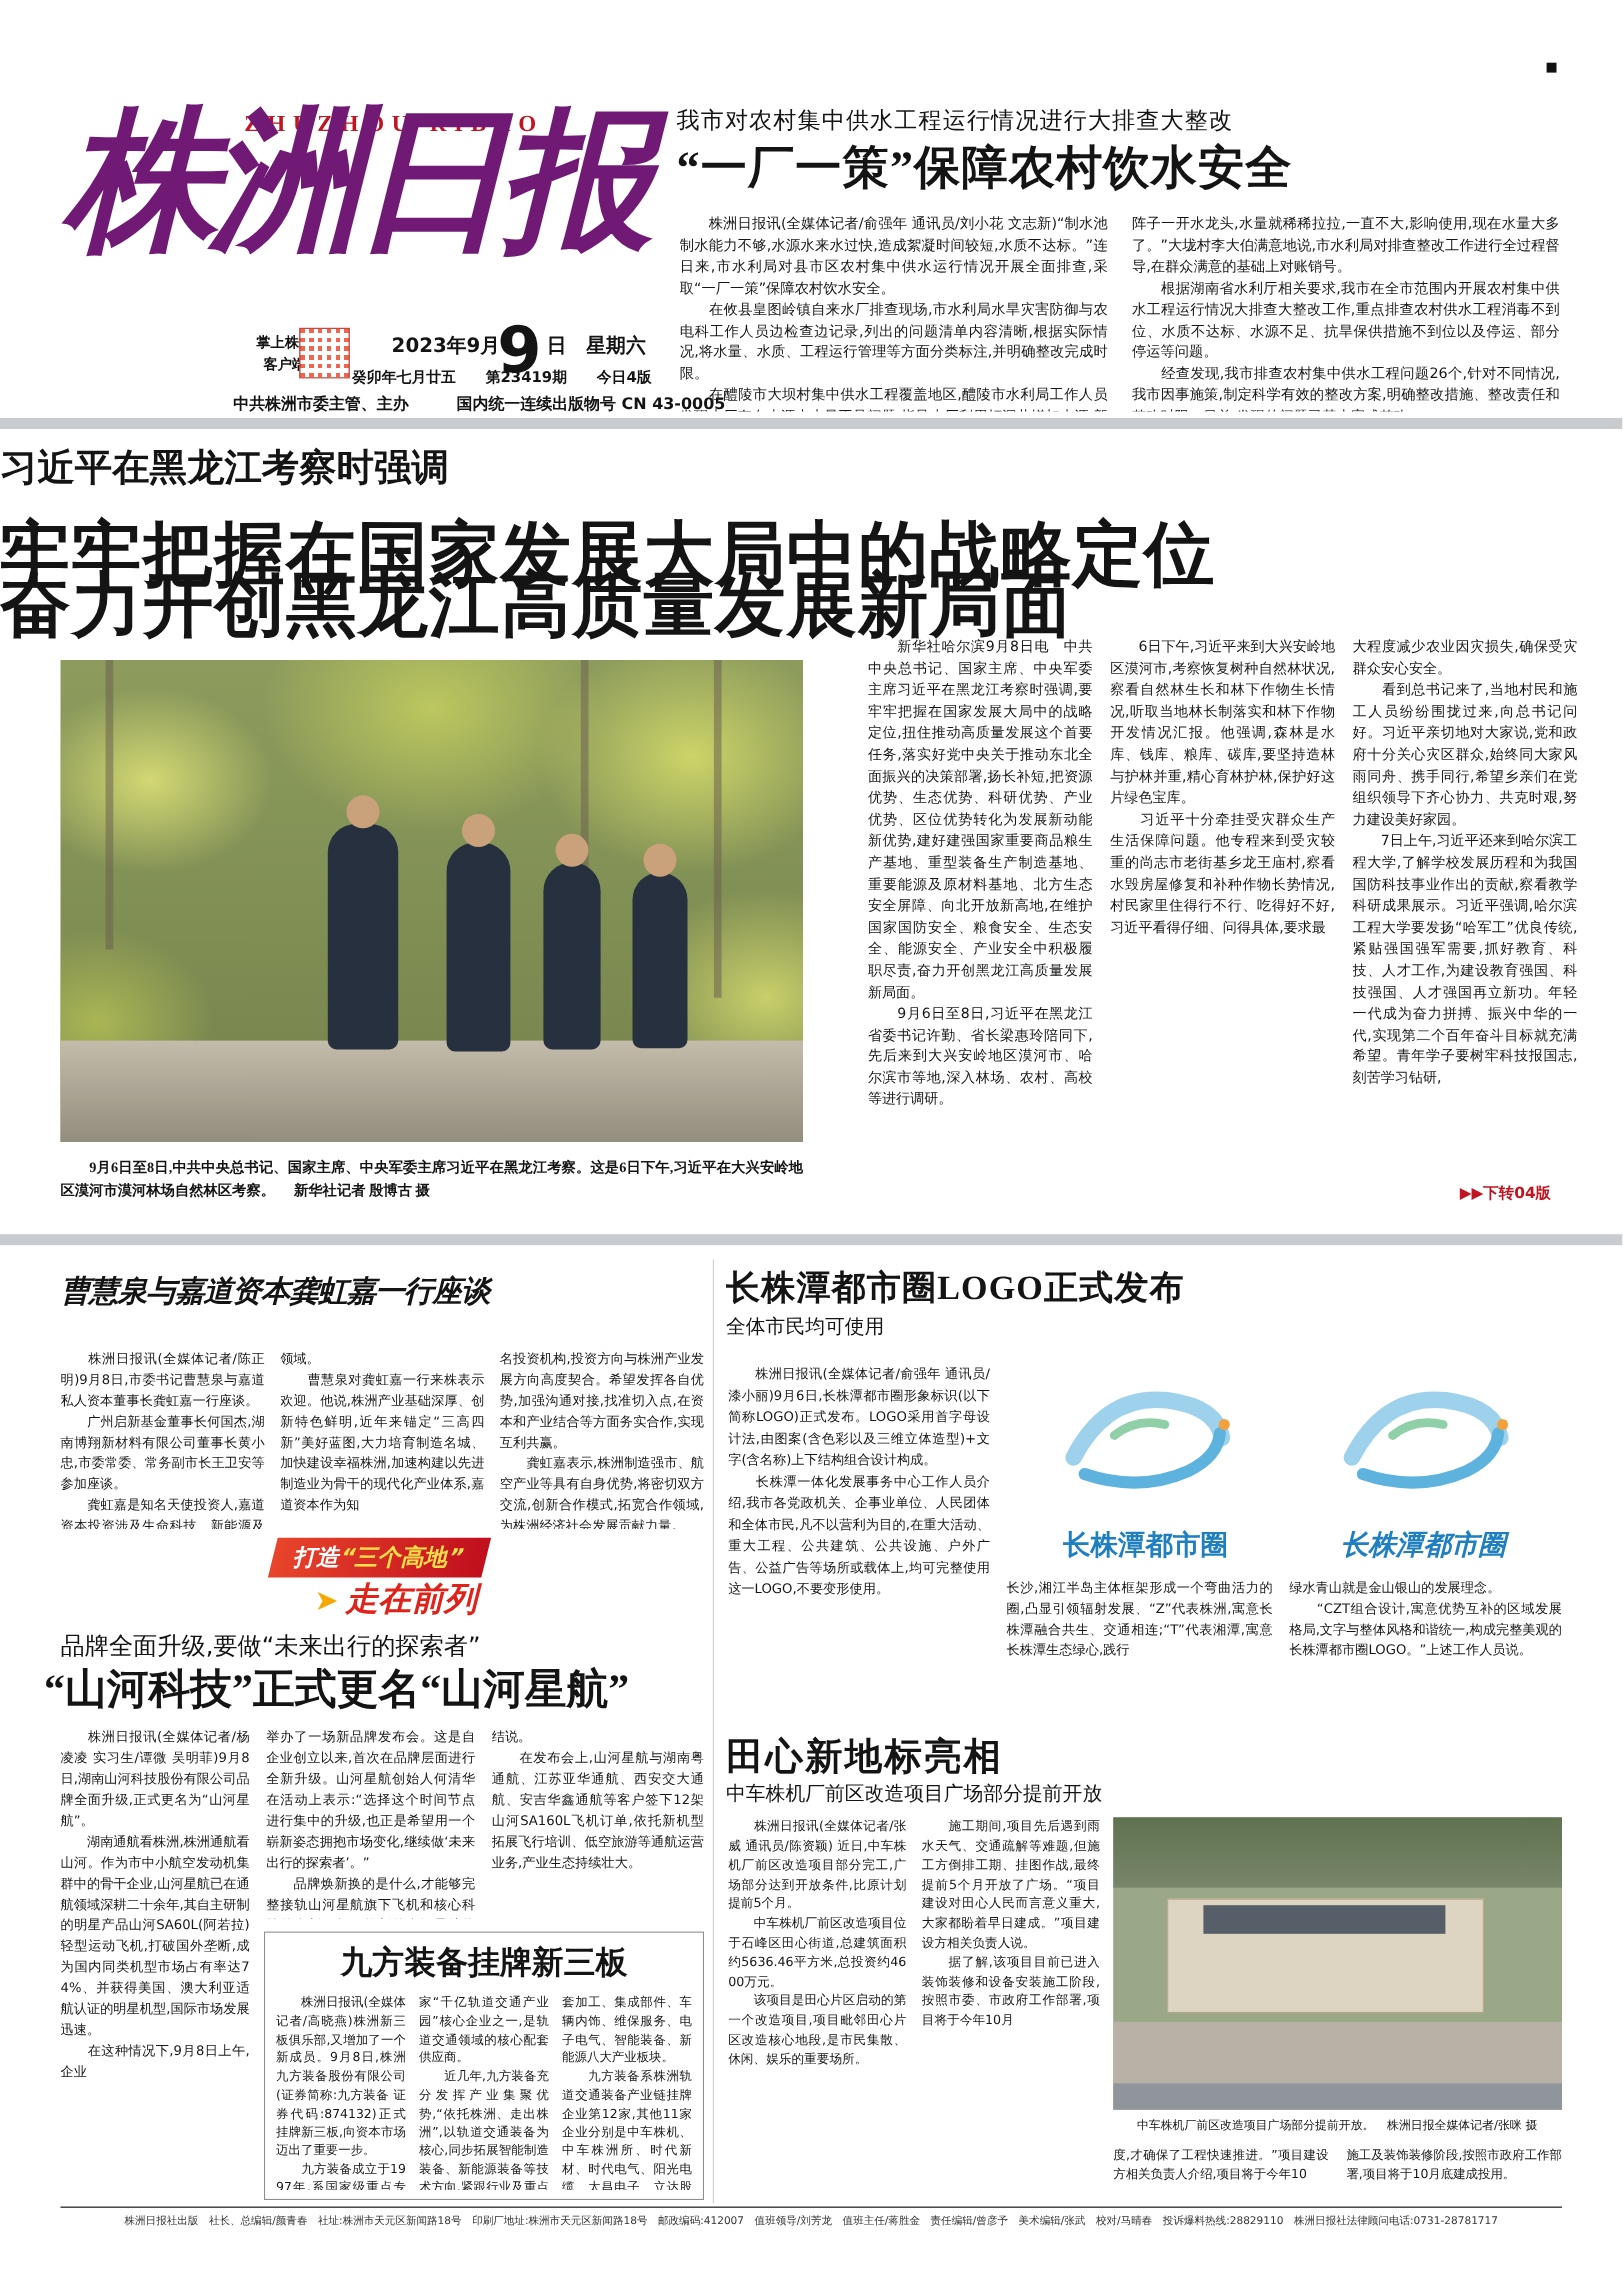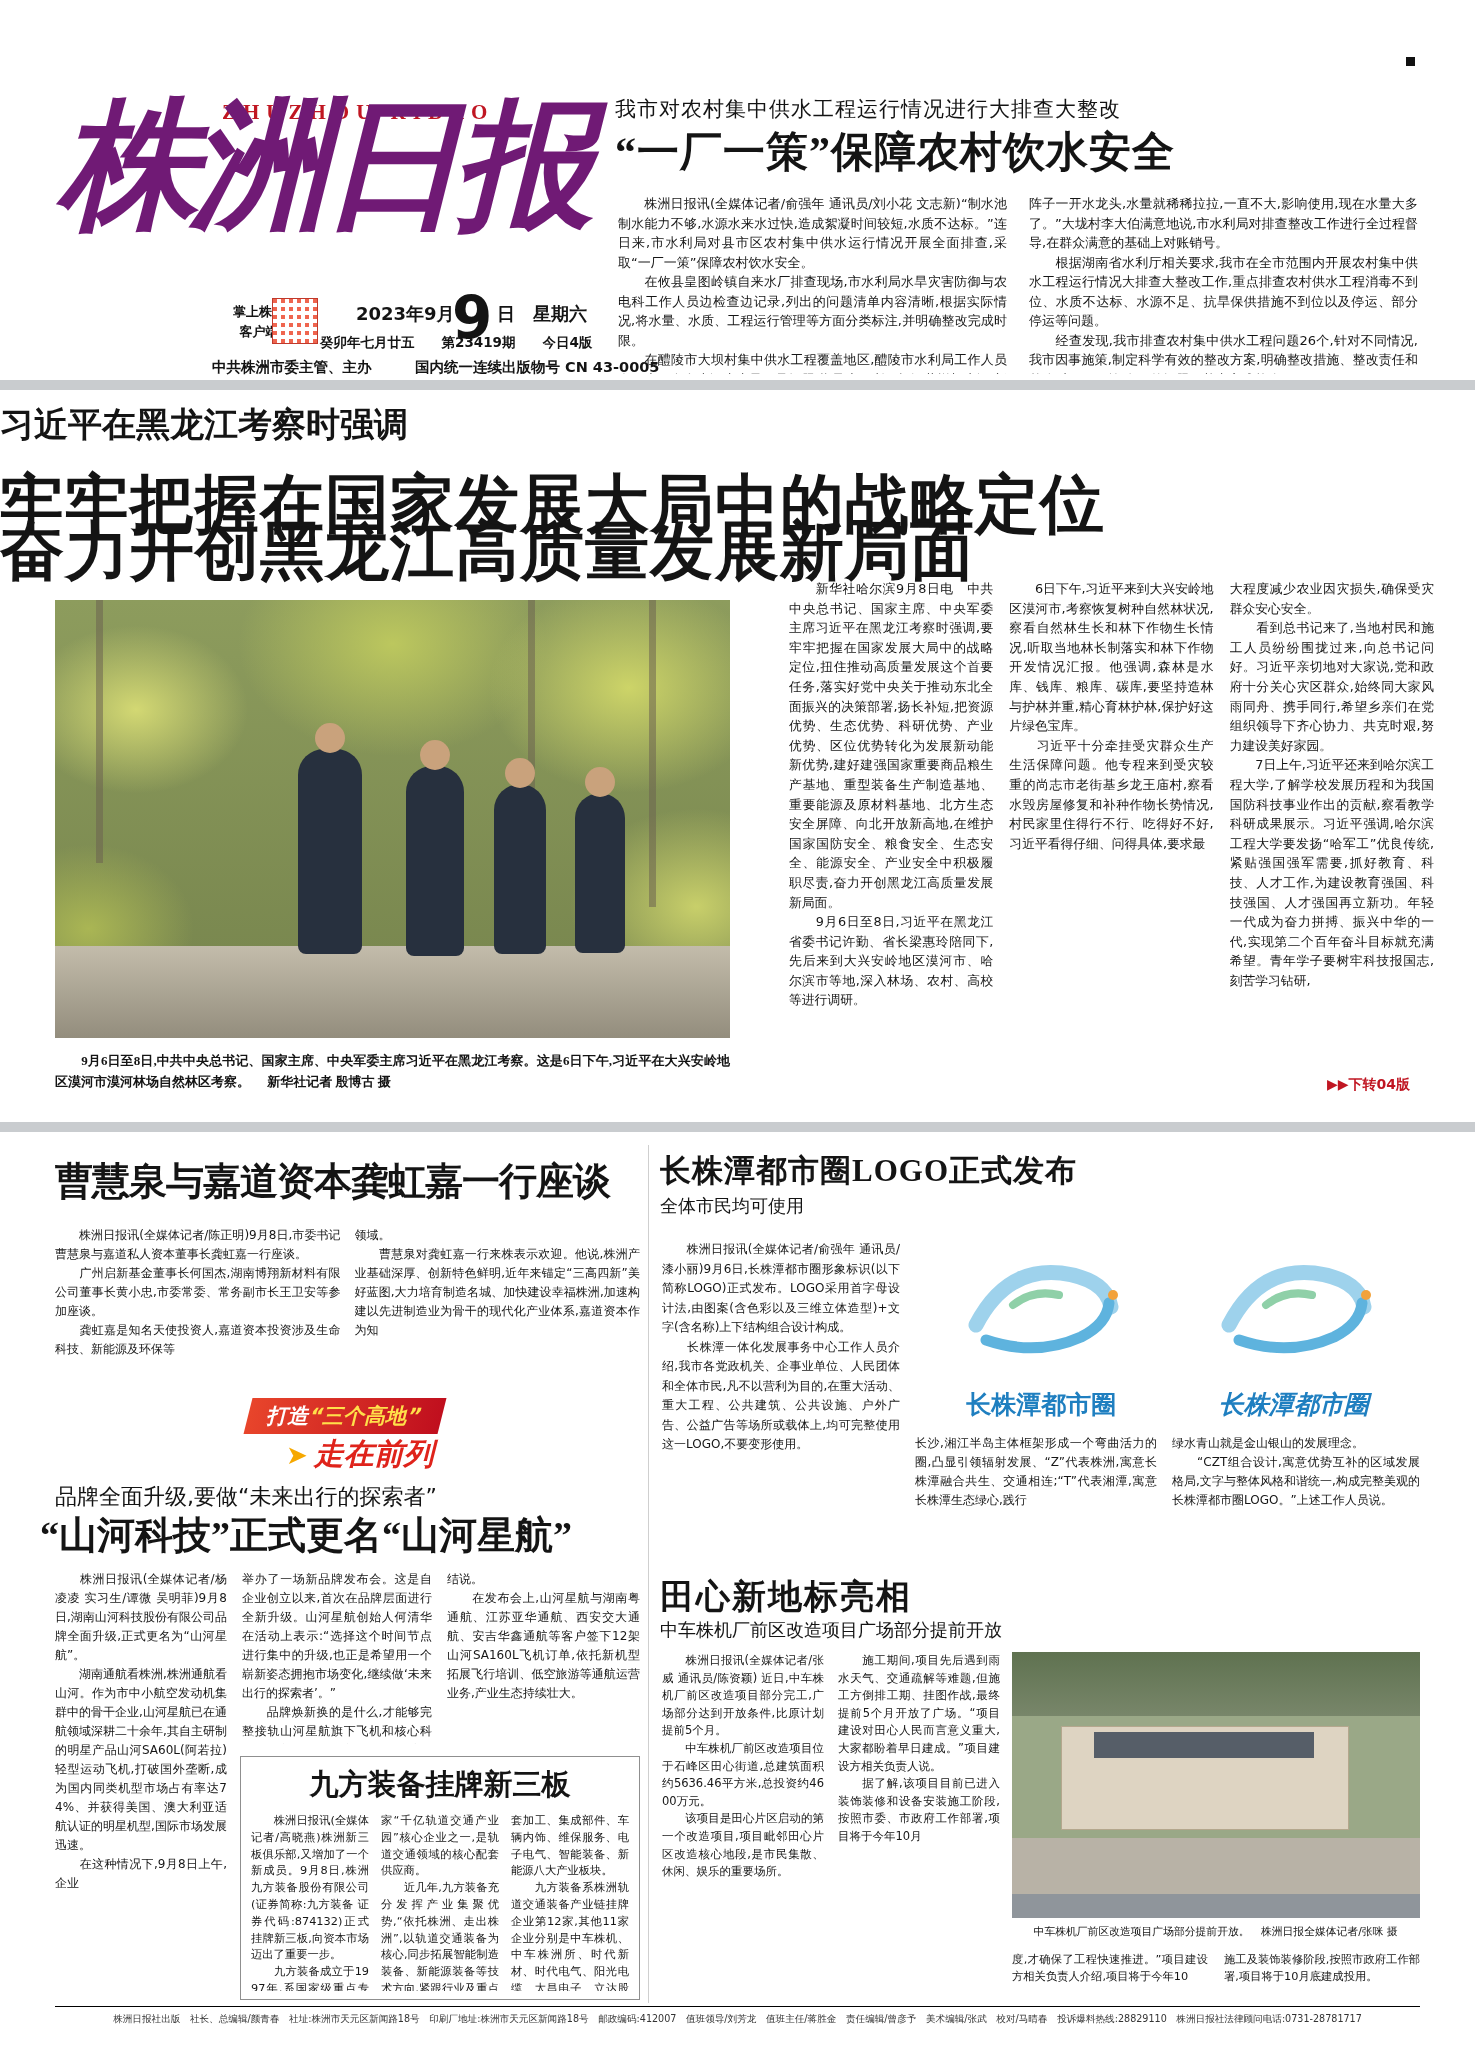--- a/index.html
+++ b/index.html
@@ -49,21 +49,21 @@
       background:linear-gradient(#c3bcab,#938d7d);}
   .fig{position:absolute;border-radius:26px 26px 8px 8px;background:#27303e;}
   .fig::before{content:"";position:absolute;top:-26px;left:50%;transform:translateX(-50%);
       width:30px;height:30px;border-radius:50%;background:#c9a27c;}
   #lead-caption{left:55px;top:1050px;width:675px;font-size:13px;font-weight:bold;line-height:21px;
       text-align:justify;}
   #lead-cols{left:765px;top:579px;width:645px;height:470px;gap:16px;margin-left:24px;}
   #lead-cols .col{font-size:12.8px;line-height:19.6px;}
   #lead-jump{left:1240px;top:1076px;width:170px;font-size:14px;font-weight:bold;color:#c01622;text-align:right;}
   
-  #cao-headline{left:55px;top:1156px;width:585px;font-size:38px;font-weight:900;letter-spacing:-1px;white-space:nowrap;}
+  #cao-headline{left:55px;top:1156px;width:585px;font-size:27px;font-weight:900;letter-spacing:-1px;white-space:nowrap;font-style:italic;}
   #cao-body{left:55px;top:1226px;width:585px;height:164px;gap:14px;}
   #cao-body .col{font-size:12px;line-height:19px;}
   
   #ribbon1{left:248px;top:1398px;padding:4px 20px;transform:skewX(-14deg);
       background:linear-gradient(90deg,#e8452b,#c00f1e);color:#fff;font-size:21px;font-weight:bold;}
   #ribbon1 .hl{color:#ffe04a;}
   #ribbon2{left:286px;top:1434px;font-size:30px;font-weight:900;font-style:italic;color:#df231b;}
   #ribbon2 .arrow{color:#f6a800;font-style:normal;margin-right:6px;font-size:26px;}
   
   #shanhe-kicker{left:55px;top:1482px;width:585px;font-size:22px;}
@@ -168,20 +168,22 @@
 </div>
 <div class="abs" id="lead-jump">▶▶下转04版</div>
 
 <div class="abs" id="cao-headline">曹慧泉与嘉道资本龚虹嘉一行座谈</div>
 <div class="abs cols" id="cao-body">
   <div class="col">　　株洲日报讯(全媒体记者/陈正明)9月8日,市委书记曹慧泉与嘉道私人资本董事长龚虹嘉一行座谈。
 　　广州启新基金董事长何国杰,湖南博翔新材料有限公司董事长黄小忠,市委常委、常务副市长王卫安等参加座谈。
 　　龚虹嘉是知名天使投资人,嘉道资本投资涉及生命科技、新能源及环保等</div>
   <div class="col">领域。
 　　曹慧泉对龚虹嘉一行来株表示欢迎。他说,株洲产业基础深厚、创新特色鲜明,近年来锚定“三高四新”美好蓝图,大力培育制造名城、加快建设幸福株洲,加速构建以先进制造业为骨干的现代化产业体系,嘉道资本作为知</div>
+  <div class="col">名投资机构,投资方向与株洲产业发展方向高度契合。希望发挥各自优势,加强沟通对接,找准切入点,在资本和产业结合等方面务实合作,实现互利共赢。
+　　龚虹嘉表示,株洲制造强市、航空产业等具有自身优势,将密切双方交流,创新合作模式,拓宽合作领域,为株洲经济社会发展贡献力量。</div>
 </div>
 
 <div class="abs" id="ribbon1">
   <span>打造</span><span class="hl">“三个高地”</span>
 </div>
 <div class="abs" id="ribbon2">
   <span class="arrow">➤</span><span>走在前列</span>
 </div>
 
 <div class="abs center" id="shanhe-kicker">品牌全面升级,要做“未来出行的探索者”</div>

